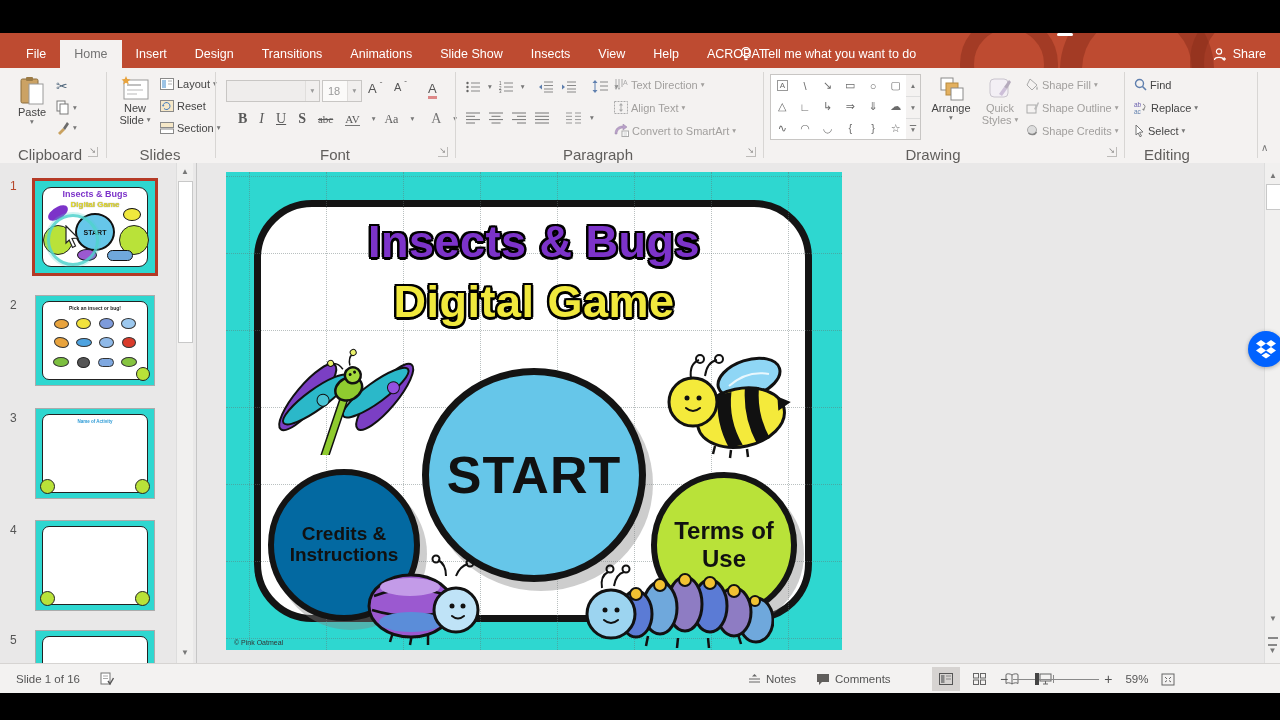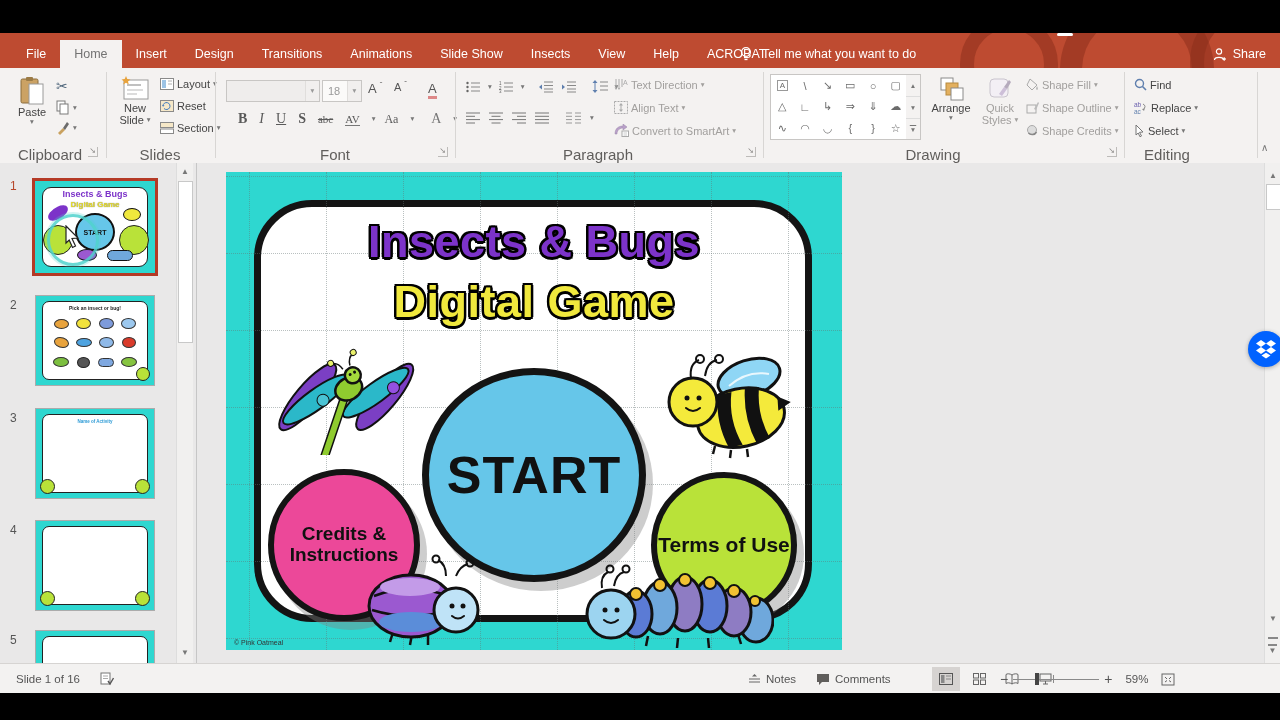--- a/index.html
+++ b/index.html
@@ -53,24 +53,24 @@
   .gl-v{position:absolute;top:0;bottom:0;width:0;border-left:1px dotted rgba(100,115,115,.45);}
   .gl-h{position:absolute;left:0;right:0;height:0;border-top:1px dotted rgba(100,115,115,.45);}
   #whiterect{position:absolute;left:28px;top:28px;width:558px;height:422px;background:#fff;border:7px solid #141414;border-radius:58px;box-sizing:border-box;}
   .ttl{position:absolute;width:100%;text-align:center;font-weight:800;letter-spacing:.5px;
        text-shadow:-2px -2px 0 #000,2px -2px 0 #000,-2px 2px 0 #000,2px 2px 0 #000,0 -2.5px 0 #000,0 2.5px 0 #000,-2.5px 0 0 #000,2.5px 0 0 #000;}
   .circle{position:absolute;border:6px solid #141414;border-radius:50%;box-sizing:border-box;
           display:flex;align-items:center;justify-content:center;text-align:center;
           box-shadow:7px 9px 0 rgba(130,130,130,.4);}
   #startcircle{left:196px;top:196px;width:224px;height:214px;background:#66C6E9;border-width:7px;}
   #startcircle .t{font-size:52px;font-weight:800;color:#111;letter-spacing:1px;}
-  #creditscircle{left:42px;top:297px;width:152px;height:152px;background:#ec4899;}
+  #creditscircle{left:42px;top:297px;width:152px;height:152px;background:#0369a1;}
   #creditscircle .t{font-size:19px;font-weight:800;color:#111;line-height:1.1;}
   #termscircle{left:425px;top:300px;width:146px;height:146px;background:#B9E239;}
-  #termscircle .t{font-size:21px;font-weight:800;color:#111;}
+  #termscircle .t{font-size:24px;font-weight:800;color:#111;}
   .copyright{position:absolute;left:8px;bottom:4px;font-size:7px;color:#333;}
 
   
   #statusbar{left:0;top:663px;width:1280px;height:30px;background:#F3F2F1;border-top:1px solid #D6D4D2;
              font-size:11.5px;color:#555;}
   .sb{position:absolute;top:0;height:30px;display:flex;align-items:center;gap:5px;justify-content:flex-end;}
   .viewbtn{width:28px;height:24px;display:flex;align-items:center;justify-content:center;}
   .viewbtn.sel{background:#D6D3D1;}
 
   #blackbottom{left:0;top:693px;width:1280px;height:27px;background:#000;}

